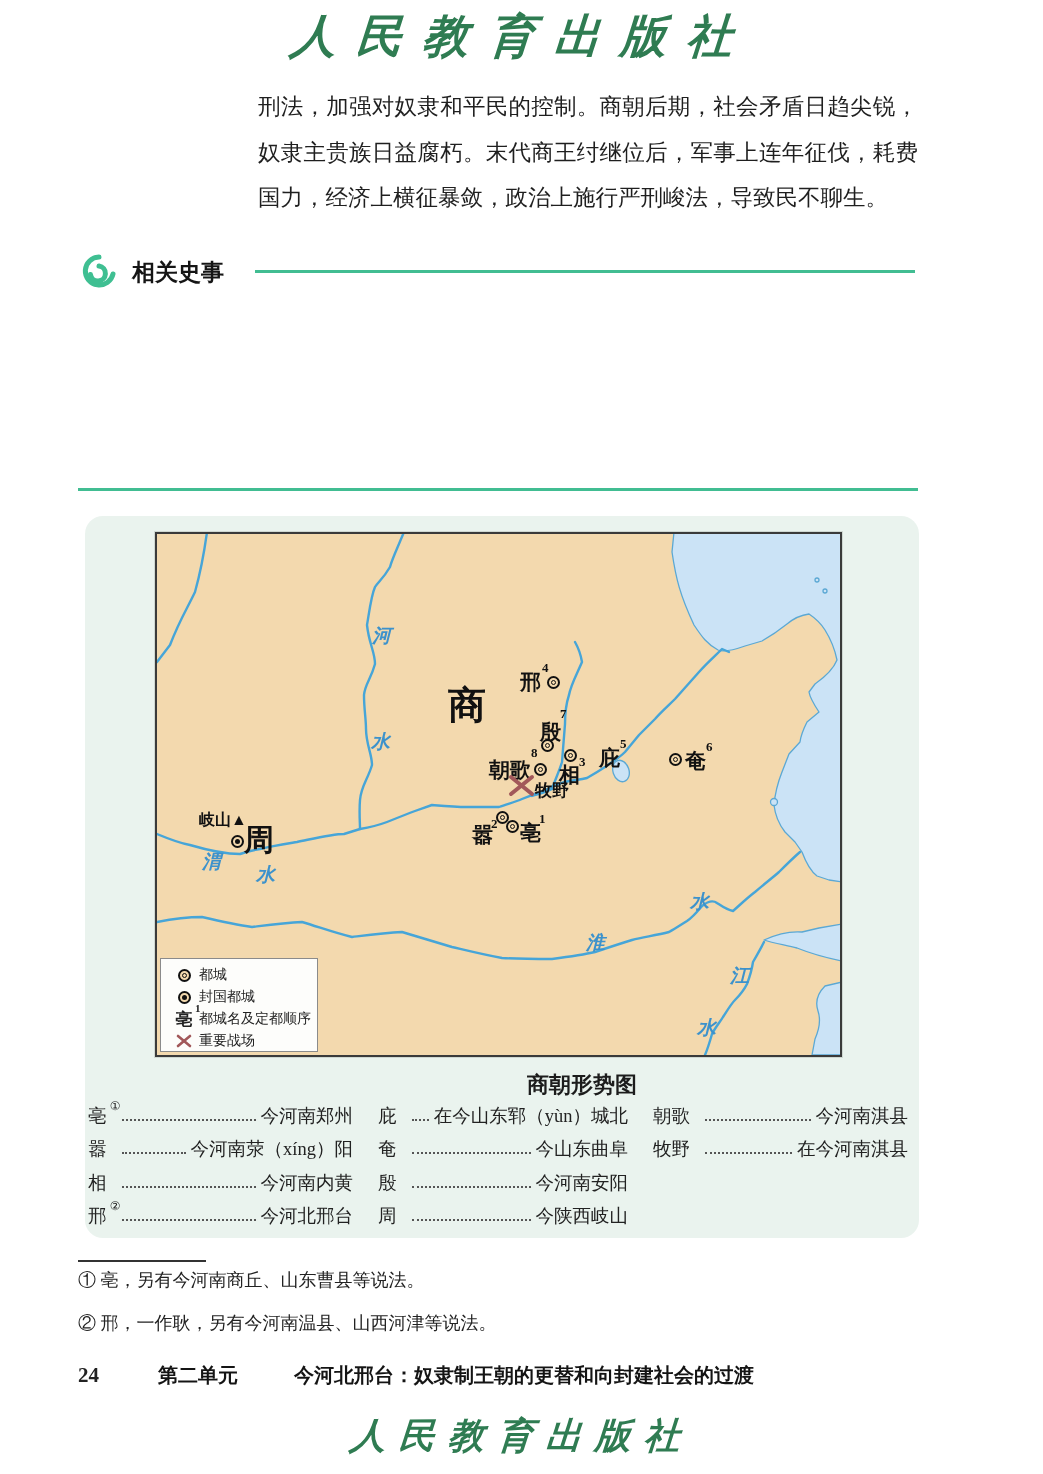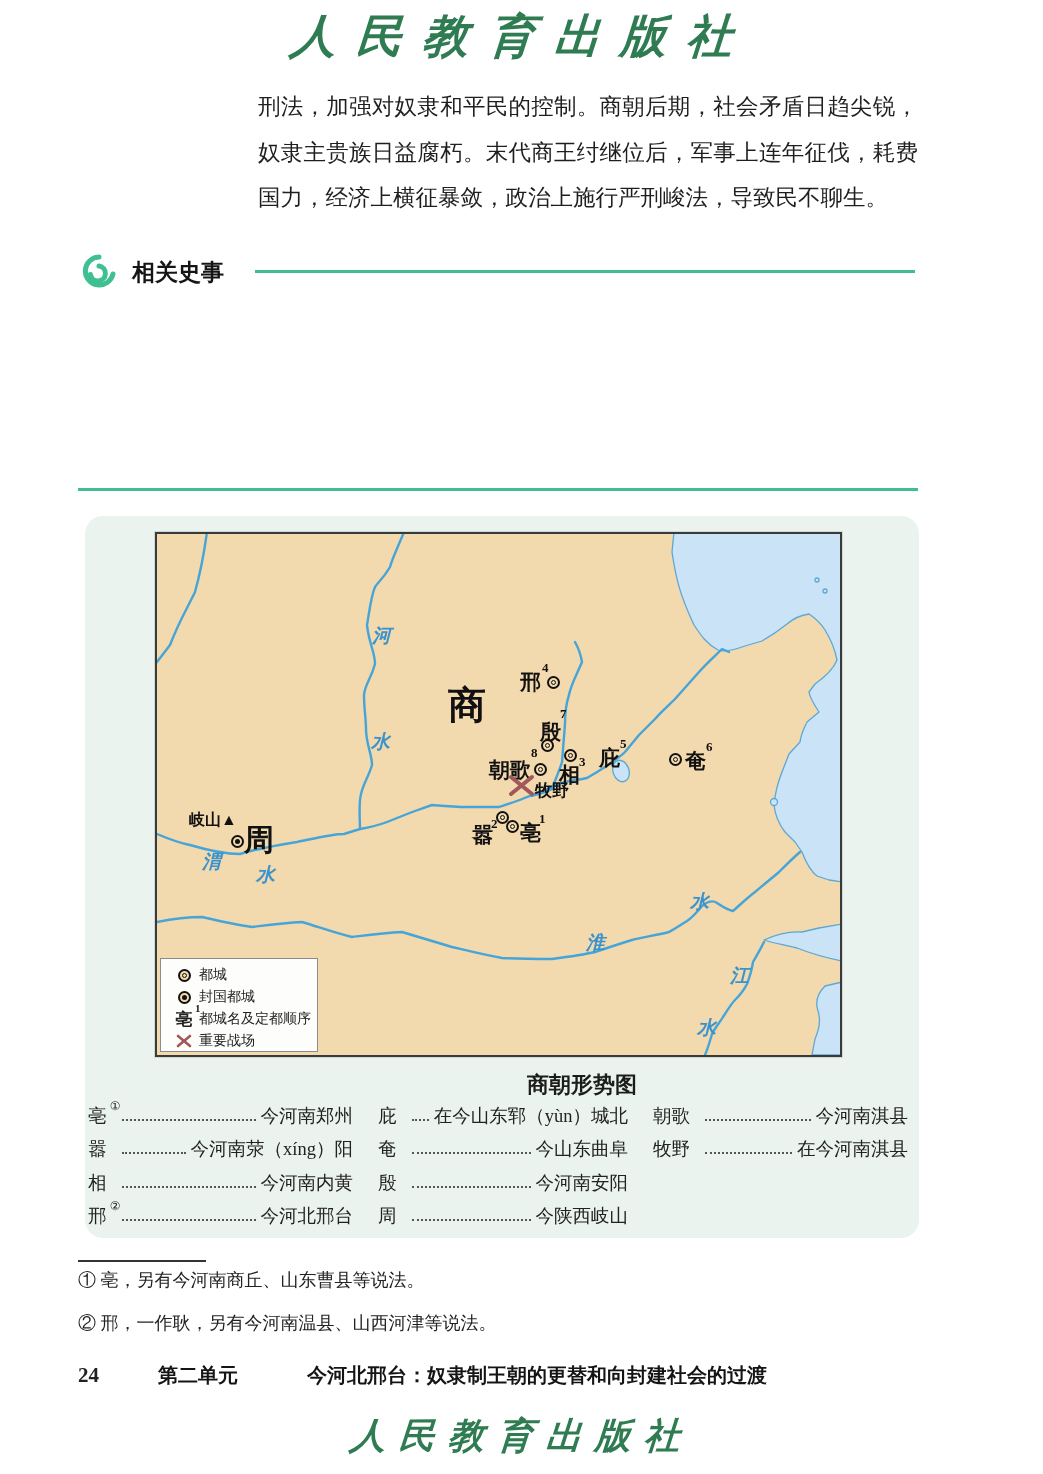--- a/index.html
+++ b/index.html
@@ -65,21 +65,21 @@
   .gaz-sup{position:absolute;top:-4px;right:-4px;font-size:12px;}
   .gaz-dots{flex:1;border-bottom:2.4px dotted #555;margin:0 5px 7px 5px;min-width:14px;}
   .gaz-place{white-space:nowrap;}
 
   
   .fn-rule{left:78px;top:1260px;width:128px;height:2px;background:#333;}
   .fn{left:78px;width:840px;font-size:18px;color:#222;}
   .footer{left:78px;top:1362px;width:900px;font-size:20px;display:flex;align-items:baseline;gap:35px;}
   .footer .pagenum{font-weight:bold;margin-right:24px;font-size:21px;}
   .footer .ftxt{font-family:"Liberation Sans","DejaVu Sans",sans-serif;font-weight:bold;color:#141414;}
-  .footer .funit{margin-right:34px;}
+  .footer .funit{margin-right:21px;}
 </style>
 </head>
 <body>
 
 <div class="page">
 
   <div class="abs calligraphy logo-top">人民教育出版社</div>
 
   <div class="abs intro">刑法，加强对奴隶和平民的控制。商朝后期，社会矛盾日趋尖锐，奴隶主贵族日益腐朽。末代商王纣继位后，军事上连年征伐，耗费国力，经济上横征暴敛，政治上施行严刑峻法，导致民不聊生。</div>
 
@@ -115,21 +115,21 @@
           <path d="M247,-2 C240,15 235,25 233,33 C226,45 221,48 218,53 C214,62 212,80 210,91 C212,110 218,118 218,130 C214,145 208,150 207,161 C207,175 209,185 209,195 C209,210 215,220 215,231 C211,245 204,252 203,266 C202,278 203,288 203,295"></path>
           <path d="M0,300 C12,305 22,309 33,311 C50,316 70,320 83,320 C92,317 96,316 103,315 C115,312 128,310 140,308 C155,305 175,300 187,300 L203,295 C215,293 222,291 230,288 C240,284 250,280 258,277 L275,271 C287,272 298,273 310,273 C322,273 332,273 342,273 C350,270 358,268 365,265 C372,262 378,260 385,258 C392,254 400,250 408,248 C415,246 422,246 430,244 C437,240 442,237 448,233 C455,228 462,224 468,218 C473,212 477,207 482,201 C487,196 492,191 498,185 C504,178 511,172 518,165 C526,156 534,147 542,138 C550,129 558,122 565,115 L572,118"></path>
           <path d="M418,108 C422,115 424,122 425,128 C420,140 414,150 412,161 C409,170 408,180 408,190 C407,203 406,215 405,228 C402,238 398,246 395,255 C388,259 380,260 375,262"></path>
           <path d="M0,388 C15,385 30,383 45,383 C62,387 80,391 95,393 C112,391 128,389 145,388 C162,393 178,399 195,403 C212,401 228,399 245,398 C262,403 278,408 295,413 C312,417 328,421 345,424 C362,425 378,425 395,425 C410,423 425,421 438,418 C450,414 462,410 475,406 C488,403 500,401 512,398 C519,394 525,390 530,387 C536,383 540,378 545,372 C550,368 556,366 560,369 C566,373 570,376 576,377 C584,370 590,364 598,358 C606,351 614,345 622,338 C629,331 636,324 643,318"></path>
           <path d="M548,521 C551,514 553,507 555,500 C558,494 563,488 566,483 C570,477 574,470 578,466 C583,461 587,456 590,450 C593,442 595,435 596,428 C600,421 604,414 607,408"></path>
         </g>
       </svg>
 
       <span class="mlabel big" style="left:291px;top:152px">商</span>
       <span class="mlabel zhou" style="left:87px;top:291px">周</span>
-      <span class="mlabel mountain" style="left:32px;top:278px">岐山▲</span>
+      <span class="mlabel mountain" style="left:42px;top:278px">岐山▲</span>
       <span class="vassal" style="left:74px;top:301px"></span>
 
       <span class="mlabel city" style="left:363px;top:138px">邢</span>
       <span class="sup" style="left:385px;top:127px">4</span>
       <span class="cap" style="left:390px;top:142px"></span>
 
       <span class="mlabel city" style="left:383px;top:188px">殷</span>
       <span class="sup" style="left:403px;top:173px">7</span>
       <span class="cap" style="left:384px;top:205px"></span>
 

